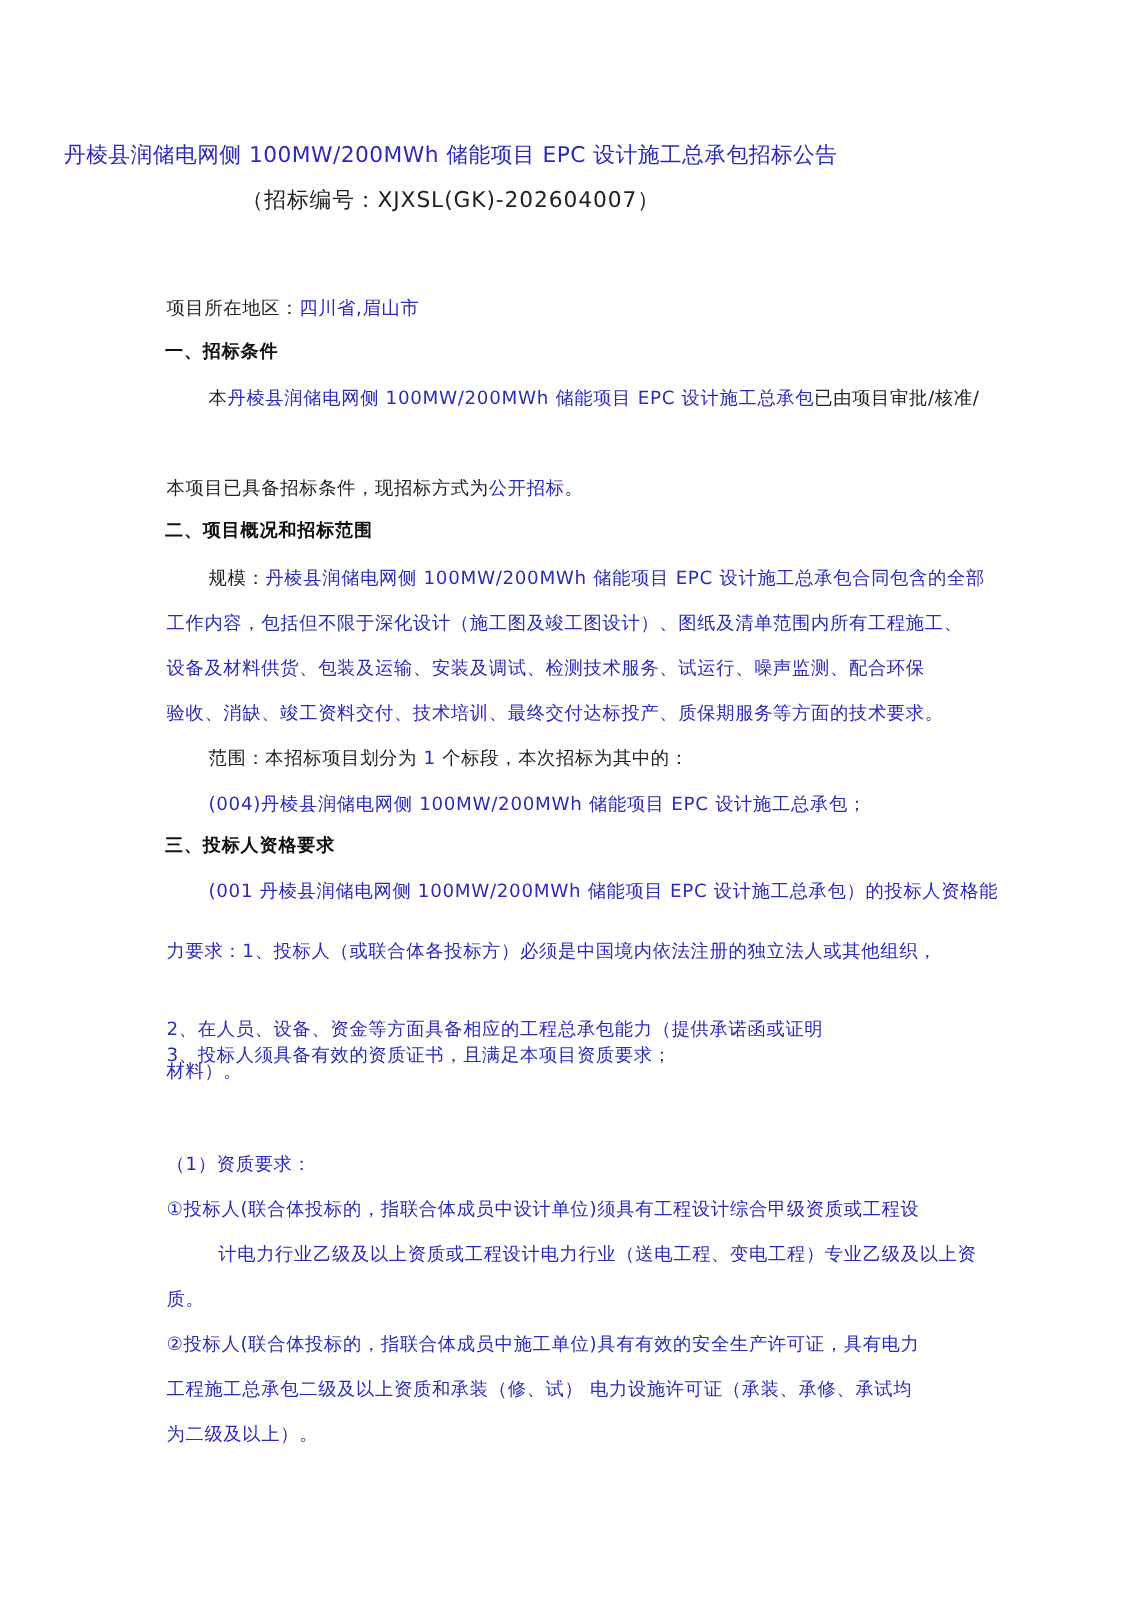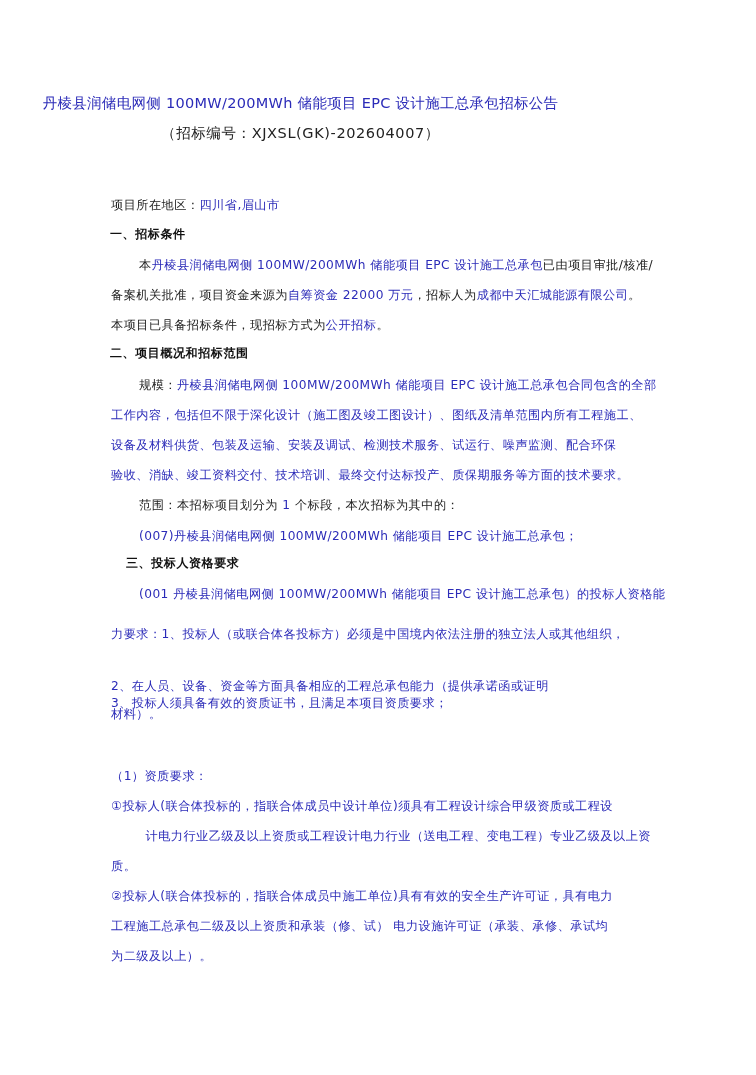--- a/index.html
+++ b/index.html
@@ -34,36 +34,35 @@
 
   <div class="title t1">丹棱县润储电网侧 100MW/200MWh 储能项目 EPC 设计施工总承包招标公告</div>
   <div class="title t2">（招标编号：XJXSL(GK)-202604007）</div>
 
   <div class="line k" style="top:196px;"><span>项目所在地区：</span><span class="b">四川省,眉山市</span></div>
 
   <div class="heading" style="top:226px;">一、招标条件</div>
 
   <div class="line indent k" style="top:256px;"><span>本</span><span class="b">丹棱县润储电网侧 100MW/200MWh 储能项目 EPC 设计施工总承包</span><span>已由项目审批/核准/</span></div>
 
-  <div class="line k" style="top:286px;"><span>备案机关批准，项目资金来源为</span><span class="b">自筹资金 22000 万元</span><span>，招标人为</span><span class="b">成都中天汇城能源有限公司</span><span>。</span></div>
 
   <div class="line k" style="top:316px;"><span>本项目已具备招标条件，现招标方式为</span><span class="b">公开招标</span><span>。</span></div>
 
   <div class="heading" style="top:345px;">二、项目概况和招标范围</div>
 
   <div class="line indent k" style="top:376px;"><span>规模：</span><span class="b">丹棱县润储电网侧 100MW/200MWh 储能项目 EPC 设计施工总承包合同包含的全部</span></div>
   <div class="line b" style="top:406px;">工作内容，包括但不限于深化设计（施工图及竣工图设计）、图纸及清单范围内所有工程施工、</div>
   <div class="line b" style="top:436px;">设备及材料供货、包装及运输、安装及调试、检测技术服务、试运行、噪声监测、配合环保</div>
   <div class="line b" style="top:466px;">验收、消缺、竣工资料交付、技术培训、最终交付达标投产、质保期服务等方面的技术要求。</div>
 
   <div class="line indent k" style="top:496px;"><span>范围：本招标项目划分为 </span><span class="b">1</span><span> 个标段，本次招标为其中的：</span></div>
 
-  <div class="line indent b" style="top:527px;">(007)丹棱县润储电网侧 100MW/200MWh 储能项目 EPC 设计施工总承包；</div>
+  <div class="line indent b" style="top:527px;">(004)丹棱县润储电网侧 100MW/200MWh 储能项目 EPC 设计施工总承包；</div>
 
-  <div class="heading" style="top:555px;margin-left:16px;">三、投标人资格要求</div>
+  <div class="heading" style="top:555px;">三、投标人资格要求</div>
 
   <div class="line indent b" style="top:585px;">(001 丹棱县润储电网侧 100MW/200MWh 储能项目 EPC 设计施工总承包）的投标人资格能</div>
   <div class="line b" style="top:615px;margin-top:10px;">力要求：1、投标人（或联合体各投标方）必须是中国境内依法注册的独立法人或其他组织，</div>
   <div class="line b" style="top:677px;">2、在人员、设备、资金等方面具备相应的工程总承包能力（提供承诺函或证明</div>
   <div class="line b" style="top:705px;">材料）。</div>
   <div class="line b" style="top:694px;">3、投标人须具备有效的资质证书，且满足本项目资质要求；</div>
   <div class="line b" style="top:767px;">（1）资质要求：</div>
   <div class="line b" style="top:797px;">①投标人(联合体投标的，指联合体成员中设计单位)须具有工程设计综合甲级资质或工程设</div>
   <div class="line b" style="top:827px;text-align:right;">计电力行业乙级及以上资质或工程设计电力行业（送电工程、变电工程）专业乙级及以上资</div>
   <div class="line b" style="top:857px;">质。</div>

